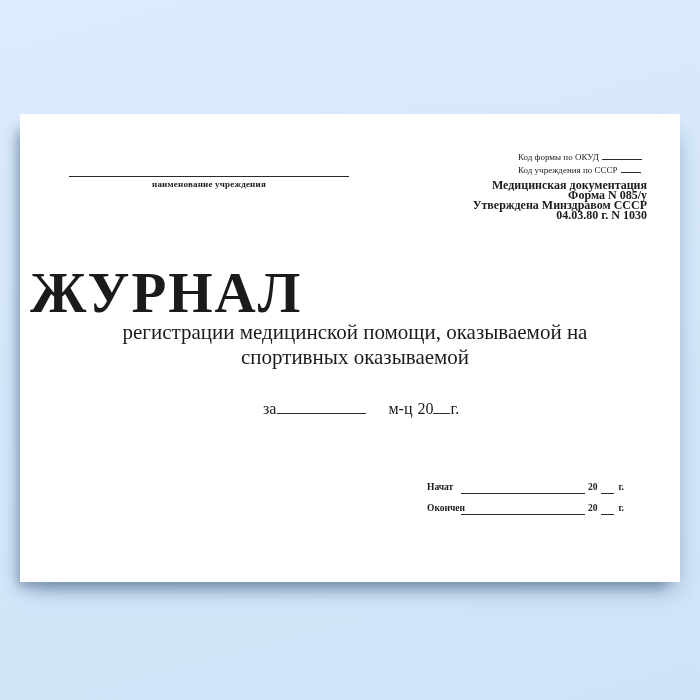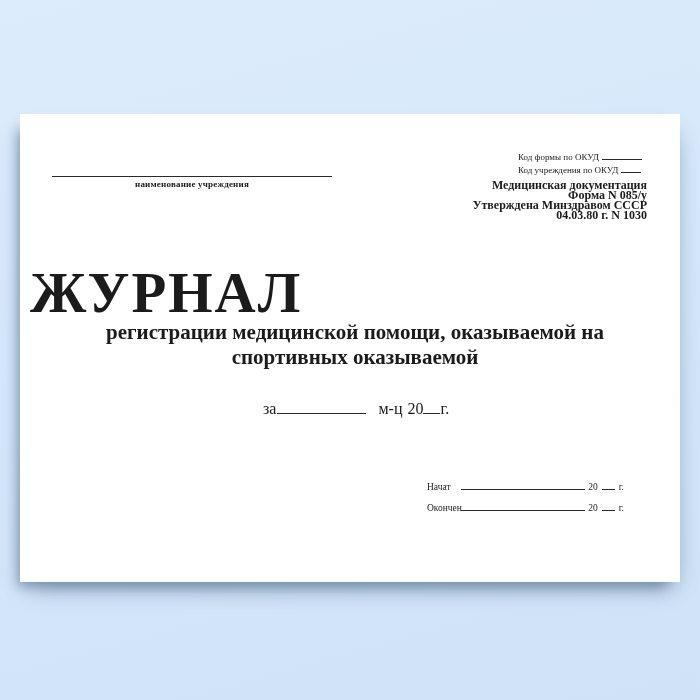--- a/index.html
+++ b/index.html
@@ -18,21 +18,21 @@
     left: 20px; top: 114px;
     width: 660px; height: 468px;
     background: #ffffff;
     box-shadow:
       -8px 10px 12px -6px rgba(104, 130, 161, 0.80),
        0px 14px 22px -8px rgba(104, 130, 161, 0.45),
        8px 12px 20px -12px rgba(104, 130, 161, 0.40);
   }
   
   .institution {
-    position: absolute; left: 32px; top: 20px; width: 280px;
+    position: absolute; left: 49px; top: 20px; width: 280px;
   }
   .institution .rule {
     display: block; width: 280px; height: 43px;
     border-bottom: 1px solid #2a2a2a;
   }
   .institution .caption {
     display: block; margin-top: 2px;
     font-size: 9px; font-weight: 700; text-align: center;
     letter-spacing: 0.2px;
   }
@@ -60,38 +60,38 @@
   
   .title {
     position: absolute; left: 0; top: 150px; width: 100%;
     margin-left: 10px;
     font-size: 57px; font-weight: 700; line-height: 58px;
     letter-spacing: 2px; text-align: left;
   }
   .subtitle {
     position: absolute; left: 0; top: 206px; width: 100%;
     margin-left: 5px;
-    font-size: 21px; font-weight: 700; line-height: 25px;
+    font-size: 21px; font-weight: 400; line-height: 25px;
     text-align: center;
   }
   
   .period {
     position: absolute; left: 243px; top: 285px;
     font-size: 16px; font-weight: 400; line-height: 20px;
     white-space: nowrap;
   }
   .period .blank { height: 13px; }
   .period .b-month { width: 89px; margin-left: 1px; }
-  .period .unit { margin-left: 12px; margin-right: 5px; }
+  .period .unit { margin-left: 22px; margin-right: 5px; }
   .period .b-year { width: 17px; }
   
   .dates { position: absolute; left: 407px; top: 367px; width: 197px; }
   .date-row {
-    display: flex; align-items: flex-start;
-    font-size: 9.5px; font-weight: 400; line-height: 13px;
+    display: flex; align-items: flex-end;
+    font-size: 9.5px; font-weight: 700; line-height: 13px;
     white-space: nowrap;
   }
   .date-row + .date-row { margin-top: 8px; }
   .date-row .lbl { width: 34px; flex: none; }
   .date-row .b-fill { flex: 1; height: 9px; margin-right: 3px; }
   .date-row .b-yy { width: 13px; height: 9px; margin: 0 4px; flex: none; }
 </style>
 </head>
 <body>
 
@@ -101,21 +101,21 @@
     <div class="institution">
       <span class="rule"></span>
       <span class="caption">наименование учреждения</span>
     </div>
 
     <div class="codes">
       <div>
         <span>Код формы по ОКУД</span><span class="blank b-okud"></span>
       </div>
       <div>
-        <span>Код учреждения по ОКУД</span><span class="blank b-okpo"></span>
+        <span>Код учреждения по СССР</span><span class="blank b-okpo"></span>
       </div>
     </div>
 
     <div class="doc-meta">
       <div>Медицинская документация</div>
       <div>Форма N 085/у</div>
       <div>Утверждена Минздравом СССР</div>
       <div>04.03.80 г. N 1030</div>
     </div>
 

